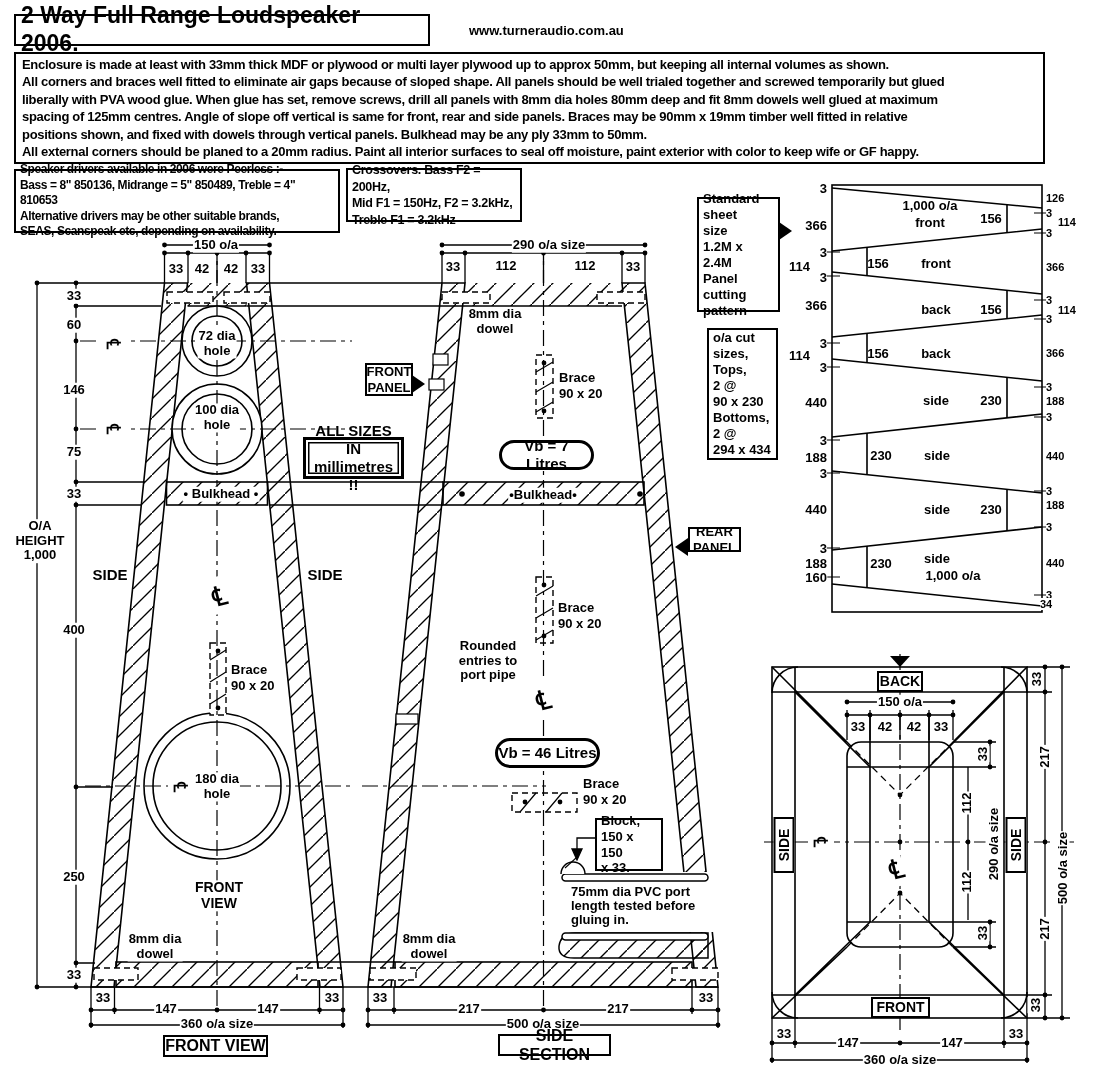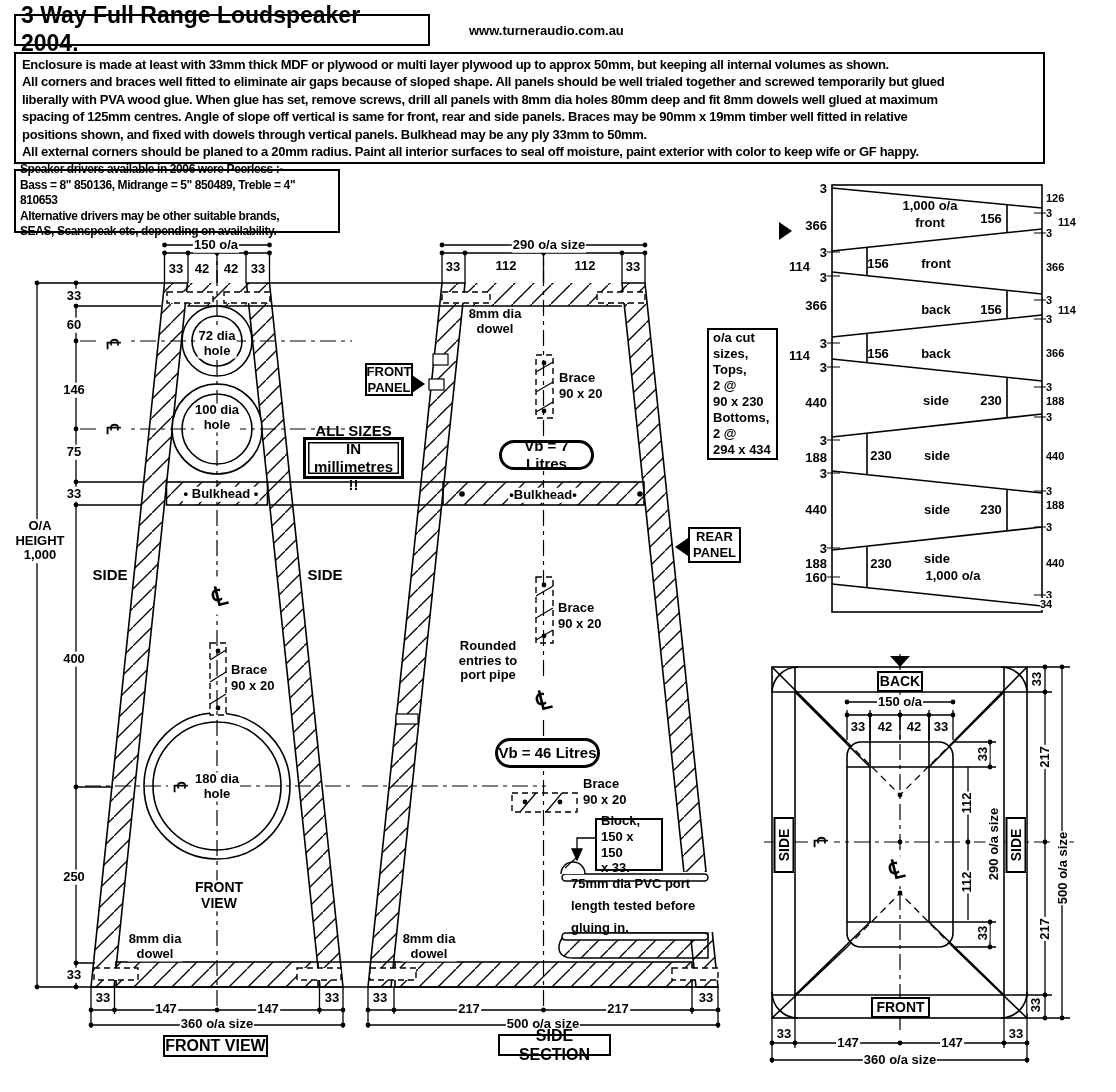--- a/index.html
+++ b/index.html
@@ -264,47 +264,50 @@
         <circle cx="1004" cy="1043" r="2.4"></circle>
         <circle cx="1027" cy="1043" r="2.4"></circle>
     <circle cx="772" cy="1060" r="2.4"></circle>
         <circle cx="1027" cy="1060" r="2.4"></circle>
     <circle cx="900" cy="842" r="2.4"></circle>
         <circle cx="900" cy="795" r="2.4"></circle>
         <circle cx="900" cy="893" r="2.4"></circle>
   </g>
 </svg>
 
-<div class="B Bl" style="left:14px;top:14px;width:416px;height:32px;font-size:23px;padding-left:5px">3 Way Full Range Loudspeaker 2004.</div>
+<div class="B Bl" style="left:14px;top:14px;width:416px;height:32px;font-size:23px;padding-left:5px">2 Way Full Range Loudspeaker 2006.</div>
 <div class="La" style="left:468px;top:31px;font-size:13px">www.turneraudio.com.au</div>
 <div class="B Bl" style="left:14px;top:52px;width:1031px;height:112px;font-size:13px;line-height:17.5px;letter-spacing:-0.3px;padding:3px 6px">Enclosure is made at least with 33mm thick MDF or plywood or multi layer plywood up to approx 50mm,  but  keeping all internal volumes as shown.
 All corners and braces well fitted to eliminate air gaps because of sloped shape. All panels should be well trialed  together and screwed temporarily but glued
 liberally with PVA wood glue. When glue has set, remove screws, drill all panels with 8mm dia holes 80mm deep and fit 8mm dowels  well  glued at maximum
 spacing of 125mm centres.  Angle of slope off vertical is same for front, rear and side panels.  Braces may be 90mm x 19mm timber well fitted in relative
 positions shown, and fixed with dowels through vertical  panels. Bulkhead may be any ply 33mm to 50mm.
 All external corners should be planed to a  20mm  radius. Paint all interior surfaces to seal off moisture, paint exterior with color  to keep wife or GF happy.</div>
 <div class="B Bl" style="left:14px;top:169px;width:326px;height:64px;font-size:12px;line-height:15.5px;letter-spacing:-0.4px;padding:15px 4px">Speaker drivers available in 2006 were Peerless :-
 Bass = 8" 850136, Midrange = 5" 850489, Treble = 4" 810653
 Alternative drivers may be other suitable brands,
 SEAS,  Scanspeak etc, depending on availability.</div>
+<div class="B Bl" style="left:346px;top:168px;width:176px;height:54px;font-size:12.5px;line-height:16.5px;letter-spacing:-0.3px;padding:1px 4px">Crossovers. Bass F2 = 200Hz,
+Mid F1 = 150Hz, F2 = 3.2kHz,
+Treble F1 = 3.2kHz</div>
 
 <div class="L" style="left:40px;top:541px">O/A
 HEIGHT
 1,000</div>
 <div class="L" style="left:216px;top:245px">150 o/a</div>
 <div class="L" style="left:176px;top:269px">33</div>
 <div class="L" style="left:202px;top:269px">42</div>
 <div class="L" style="left:231px;top:269px">42</div>
 <div class="L" style="left:258px;top:269px">33</div>
 <div class="L" style="left:74px;top:296px">33</div>
 <div class="L" style="left:74px;top:325px">60</div>
 <div class="L" style="left:74px;top:390px">146</div>
 <div class="L" style="left:74px;top:452px">75</div>
 <div class="L" style="left:74px;top:494px">33</div>
-<div class="L" style="left:74px;top:659px">400</div>
+<div class="L" style="left:74px;top:630px">400</div>
 <div class="L" style="left:74px;top:877px">250</div>
 <div class="L" style="left:74px;top:975px">33</div>
 <div class="L" style="left:217px;top:344px">72 dia
 hole</div>
 <div class="L" style="left:217px;top:418px">100 dia
 hole</div>
 <div class="L" style="left:217px;top:787px">180 dia
 hole</div>
 <div class="L" style="left:221px;top:494px">• Bulkhead •</div>
 <div class="L s15" style="left:110px;top:575px">SIDE</div>
@@ -330,45 +333,52 @@
 <div class="L" style="left:495px;top:322px">8mm dia
 dowel</div>
 <div class="B" style="left:365px;top:363px;width:48px;height:33px">FRONT
 PANEL</div>
 <div class="B dbl" style="left:303px;top:437px;width:101px;height:42px;padding:2px">ALL SIZES IN
 millimetres !!</div>
 <div class="La" style="left:558px;top:386px">Brace
 90 x 20</div>
 <div class="B cap" style="left:499px;top:440px;width:95px;height:30px">Vb = 7 Litres</div>
 <div class="L" style="left:543px;top:495px">•Bulkhead•</div>
-<div class="B" style="left:688px;top:527px;width:53px;height:36px">REAR
+<div class="B" style="left:688px;top:527px;width:53px;height:25px">REAR
 PANEL</div>
 <div class="La" style="left:557px;top:616px">Brace
 90 x 20</div>
 <div class="L" style="left:488px;top:661px">Rounded
 entries to
 port pipe</div>
 <div class="B cap" style="left:495px;top:738px;width:105px;height:30px">Vb = 46 Litres</div>
 <div class="La" style="left:582px;top:792px">Brace
 90 x 20</div>
 <div class="B Bl" style="left:595px;top:818px;width:68px;height:53px">Block,
 150 x 150
 x 33.</div>
-<div class="La" style="left:570px;top:906px;line-height:22px;background:transparent">75mm dia PVC port
+<div class="La" style="left:570px;top:906px;line-height:14px;background:transparent">75mm dia PVC port
 length tested before
 gluing in.</div>
 <div class="L" style="left:429px;top:947px">8mm dia
 dowel</div>
 <div class="L" style="left:380px;top:998px">33</div>
 <div class="L" style="left:706px;top:998px">33</div>
 <div class="L" style="left:469px;top:1009px">217</div>
 <div class="L" style="left:618px;top:1009px">217</div>
 <div class="L" style="left:543px;top:1024px">500 o/a size</div>
 <div class="B s16" style="left:498px;top:1034px;width:113px;height:22px">SIDE SECTION</div>
 
+<div class="B Bl" style="left:697px;top:197px;width:83px;height:115px;line-height:16px">Standard
+sheet
+size
+1.2M x 2.4M
+Panel
+cutting
+pattern</div>
 <div class="B Bl" style="left:707px;top:328px;width:71px;height:132px;line-height:16px">o/a cut
 sizes,
 Tops,
 2 @
  90 x 230
 Bottoms,
 2 @
 294 x 434</div>
 
 <div class="pl" style="left:827px;top:188px">3</div>

